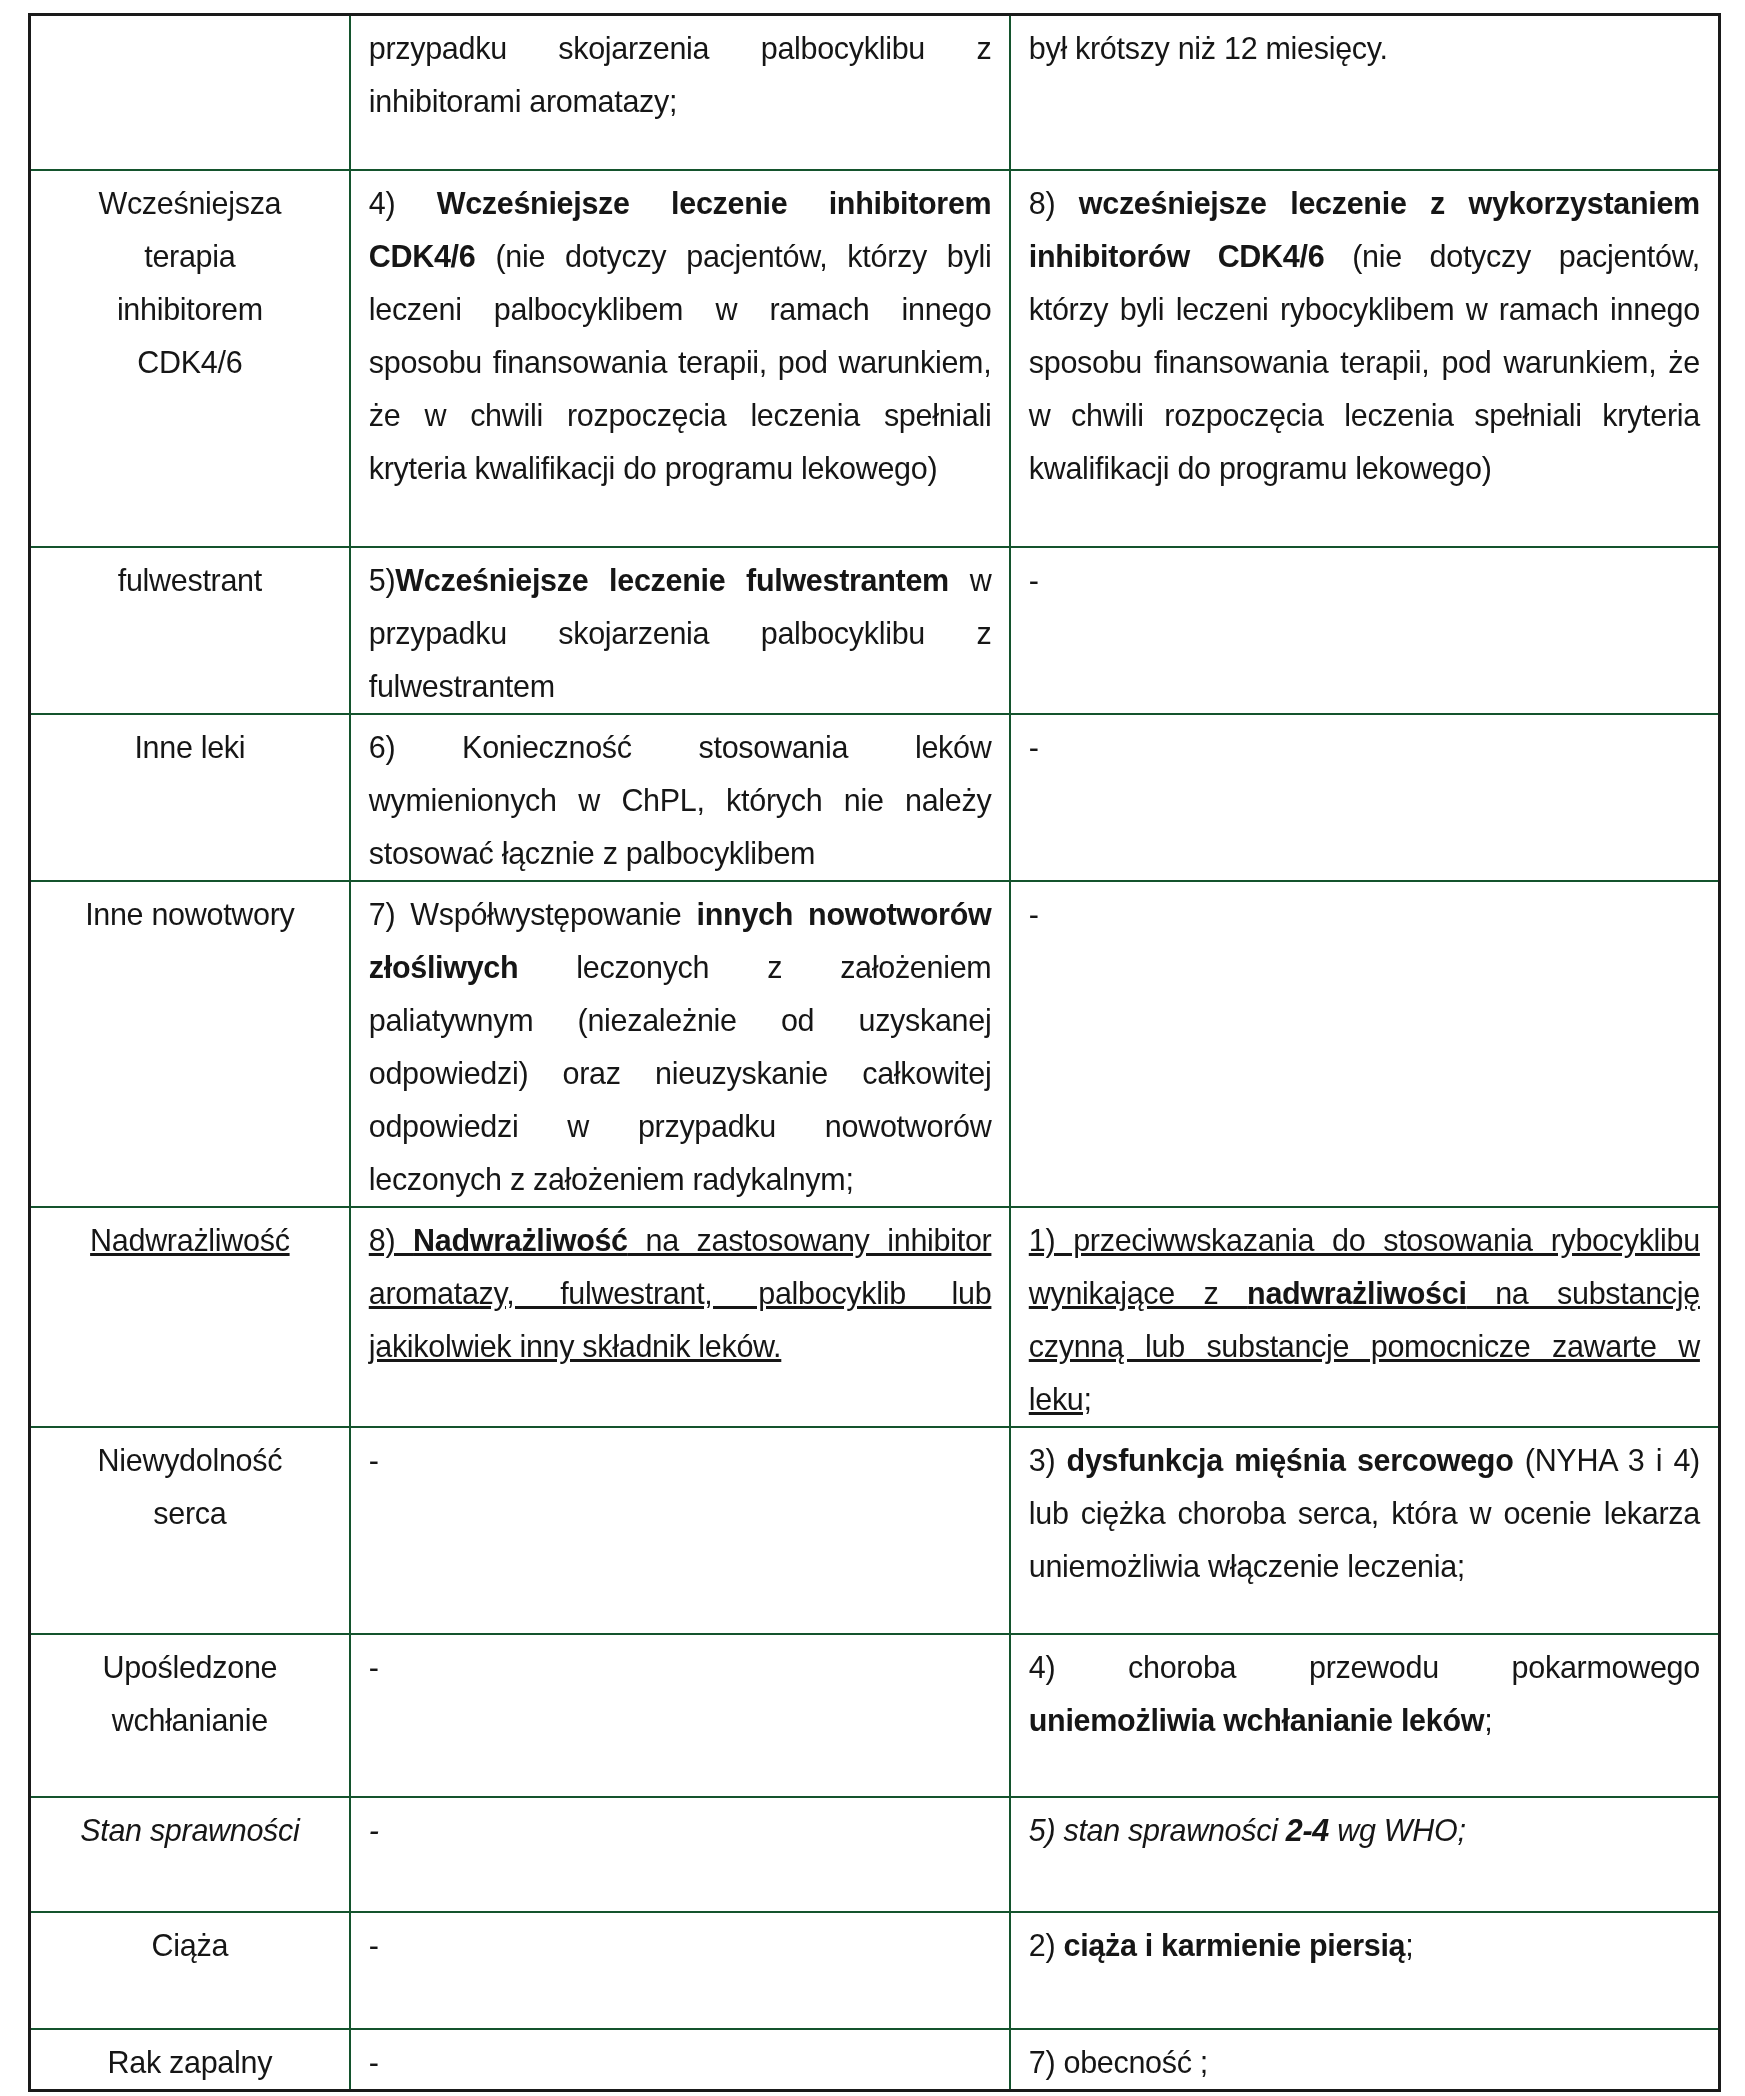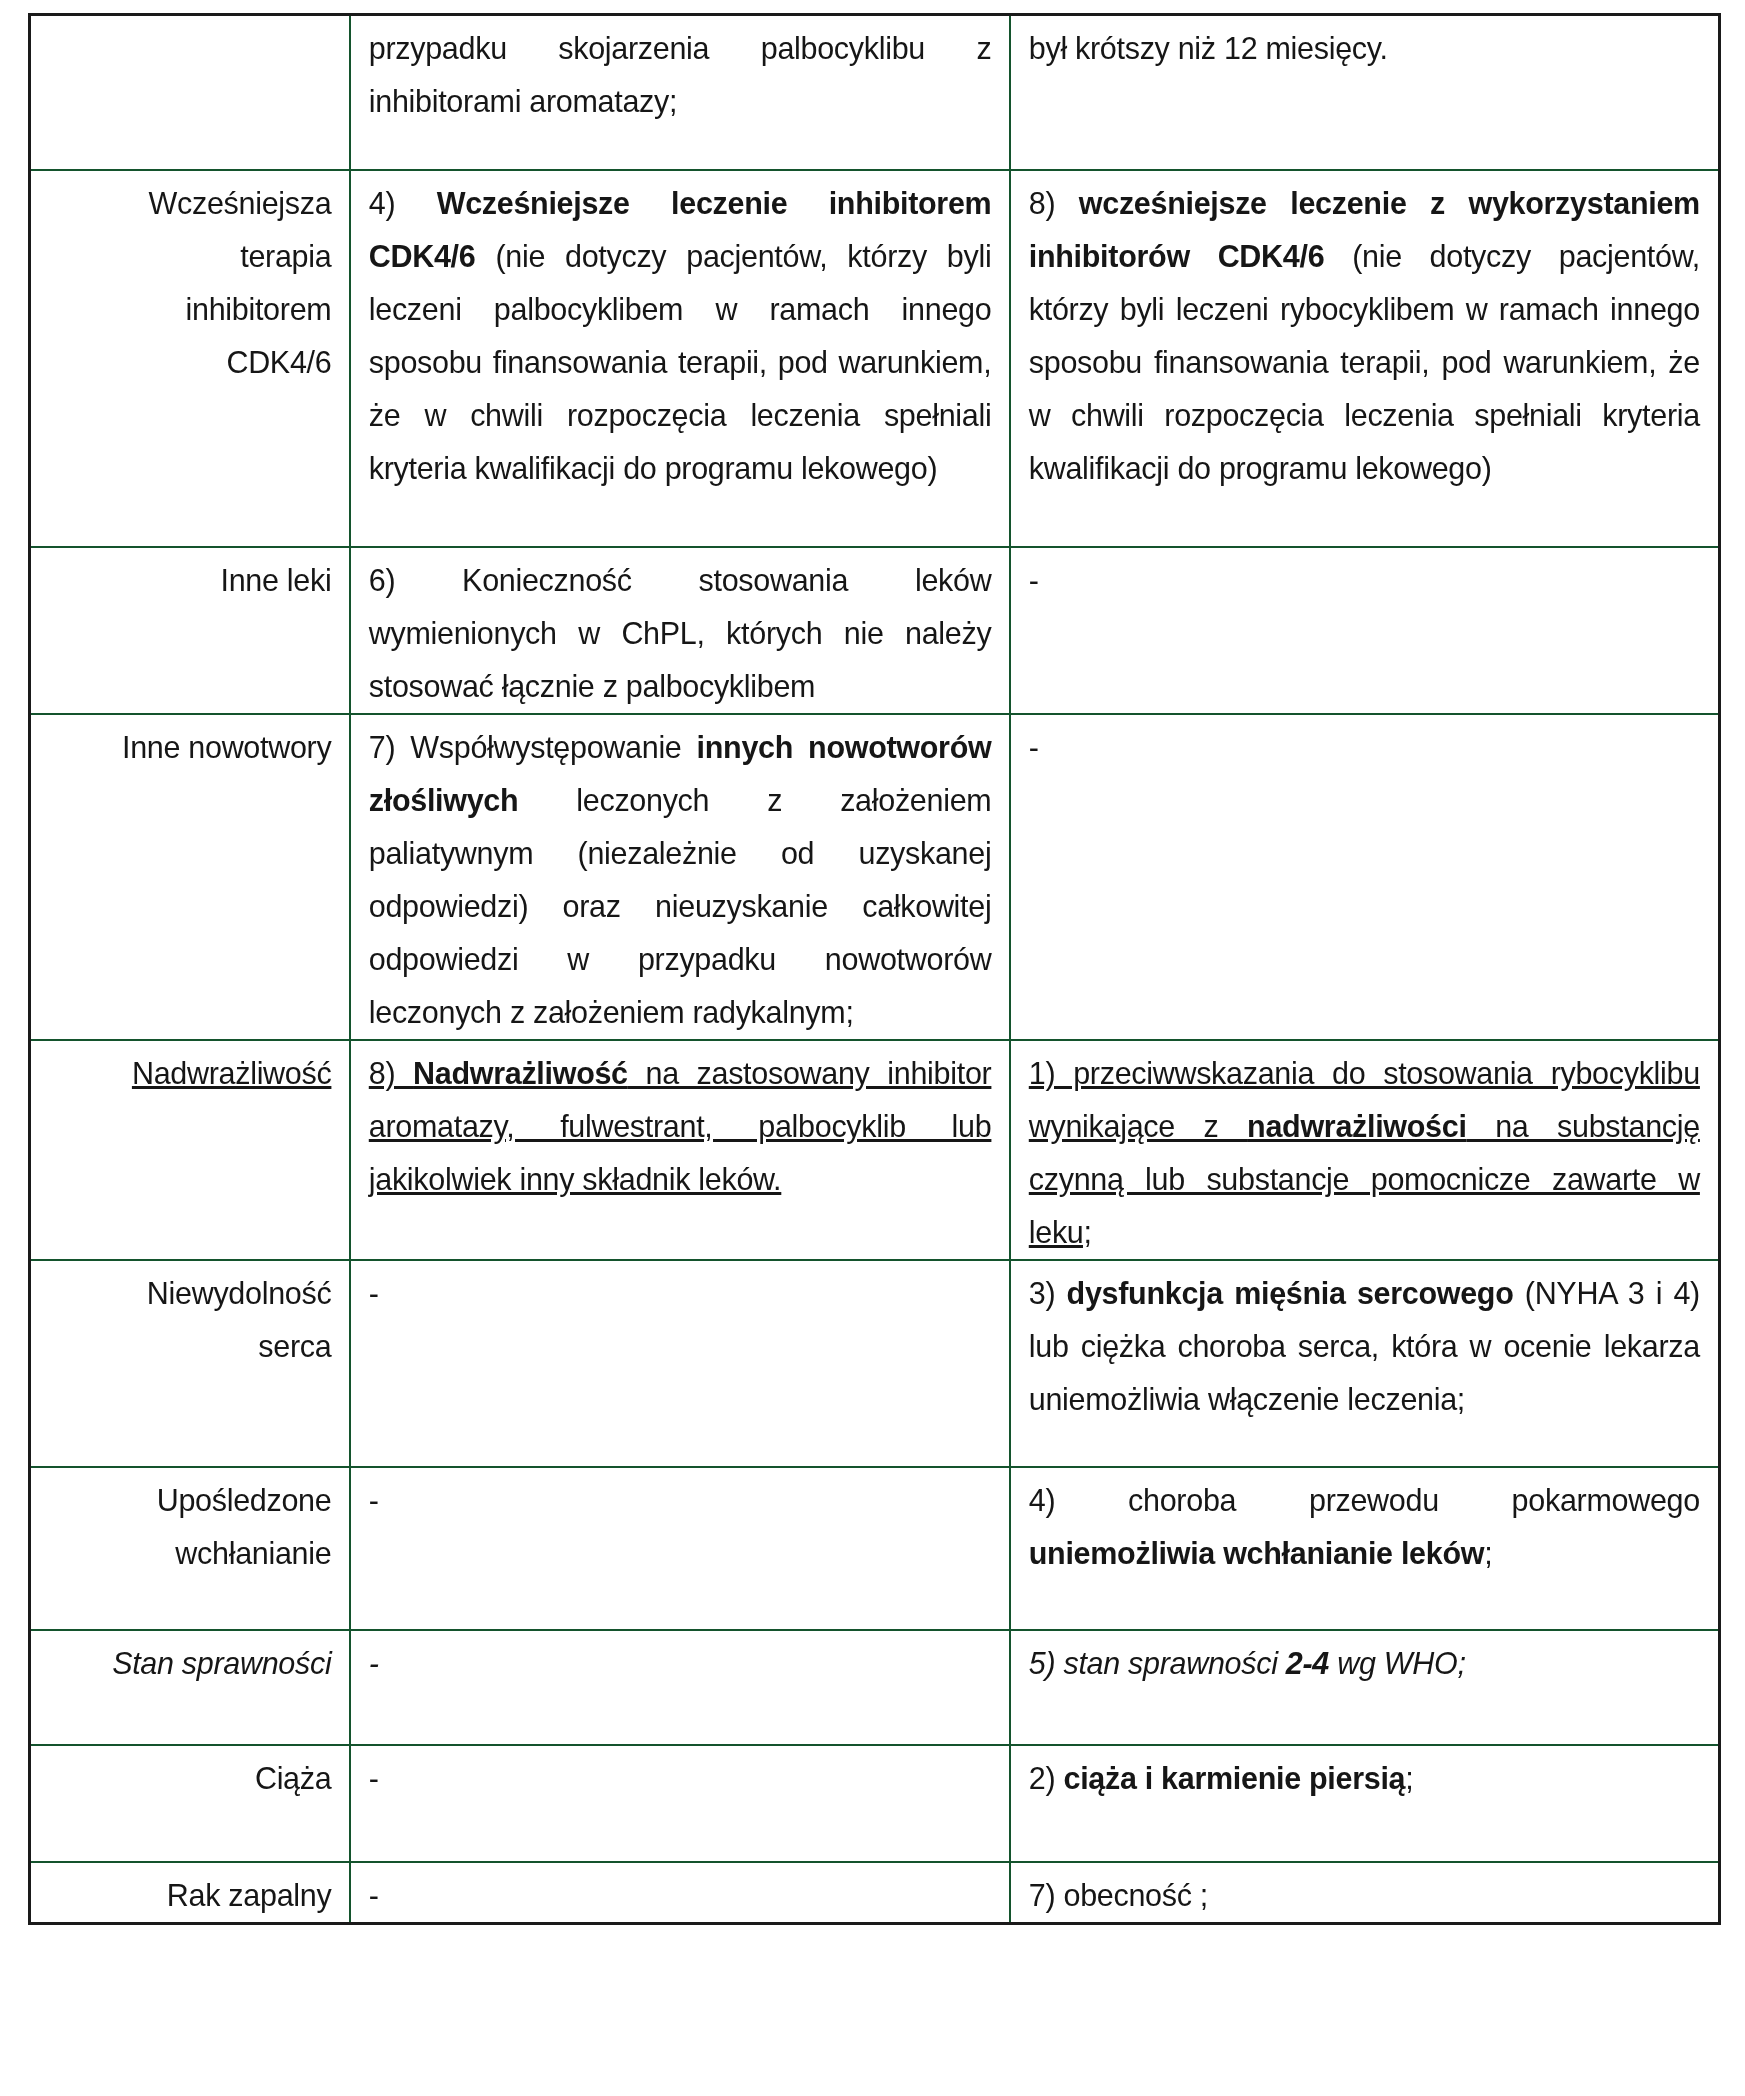--- a/index.html
+++ b/index.html
@@ -22,21 +22,21 @@
   col.c2 { width: 660px; }
   col.c3 { width: 709px; }
   td {
     border: 2px solid #14532d;
     vertical-align: top;
     padding: 5.9px 17.7px 0 17.7px;
     font-size: 30.5px;
     line-height: 53px;
     letter-spacing: -0.3px;
   }
-  td.label-cell { text-align: right; margin-top: 36px; }
+  td.label-cell { text-align: center; margin-top: 36px; }
   td.body-cell  { text-align: justify; }
   b { font-weight: bold; }
 </style>
 </head>
 <body>
 
 <div class="page-wrap">
   <table class="criteria">
     <colgroup>
       <col class="c1">
@@ -46,20 +46,25 @@
     <tbody>
         <tr style="height: 156px;">
           <td class="label-cell"></td>
           <td class="body-cell">przypadku skojarzenia palbocyklibu z inhibitorami aromatazy;</td>
           <td class="body-cell">był krótszy niż 12 miesięcy.</td>
         </tr>
         <tr style="height: 377px;">
           <td class="label-cell">Wcześniejsza<br>terapia<br>inhibitorem<br>CDK4/6</td>
           <td class="body-cell">4) <b>Wcześniejsze leczenie inhibitorem CDK4/6</b> (nie dotyczy pacjentów, którzy byli leczeni palbocyklibem w ramach innego sposobu finansowania terapii, pod warunkiem, że w chwili rozpoczęcia leczenia spełniali kryteria kwalifikacji do programu lekowego)</td>
           <td class="body-cell">8) <b>wcześniejsze leczenie z wykorzystaniem inhibitorów CDK4/6</b> (nie dotyczy pacjentów, którzy byli leczeni rybocyklibem w ramach innego sposobu finansowania terapii, pod warunkiem, że w chwili rozpoczęcia leczenia spełniali kryteria kwalifikacji do programu lekowego)</td>
+        </tr>
+        <tr style="height: 142px;">
+          <td class="label-cell">fulwestrant</td>
+          <td class="body-cell">5)<b>Wcześniejsze leczenie fulwestrantem</b> w przypadku skojarzenia palbocyklibu z fulwestrantem</td>
+          <td class="body-cell">-</td>
         </tr>
         <tr style="height: 152px;">
           <td class="label-cell">Inne leki</td>
           <td class="body-cell">6) Konieczność stosowania leków wymienionych w ChPL, których nie należy stosować łącznie z palbocyklibem</td>
           <td class="body-cell">-</td>
         </tr>
         <tr style="height: 284px;">
           <td class="label-cell">Inne nowotwory</td>
           <td class="body-cell">7) Współwystępowanie <b>innych nowotworów złośliwych</b> leczonych z założeniem paliatywnym (niezależnie od uzyskanej odpowiedzi) oraz nieuzyskanie całkowitej odpowiedzi w przypadku nowotworów leczonych z założeniem radykalnym;</td>
           <td class="body-cell">-</td>

